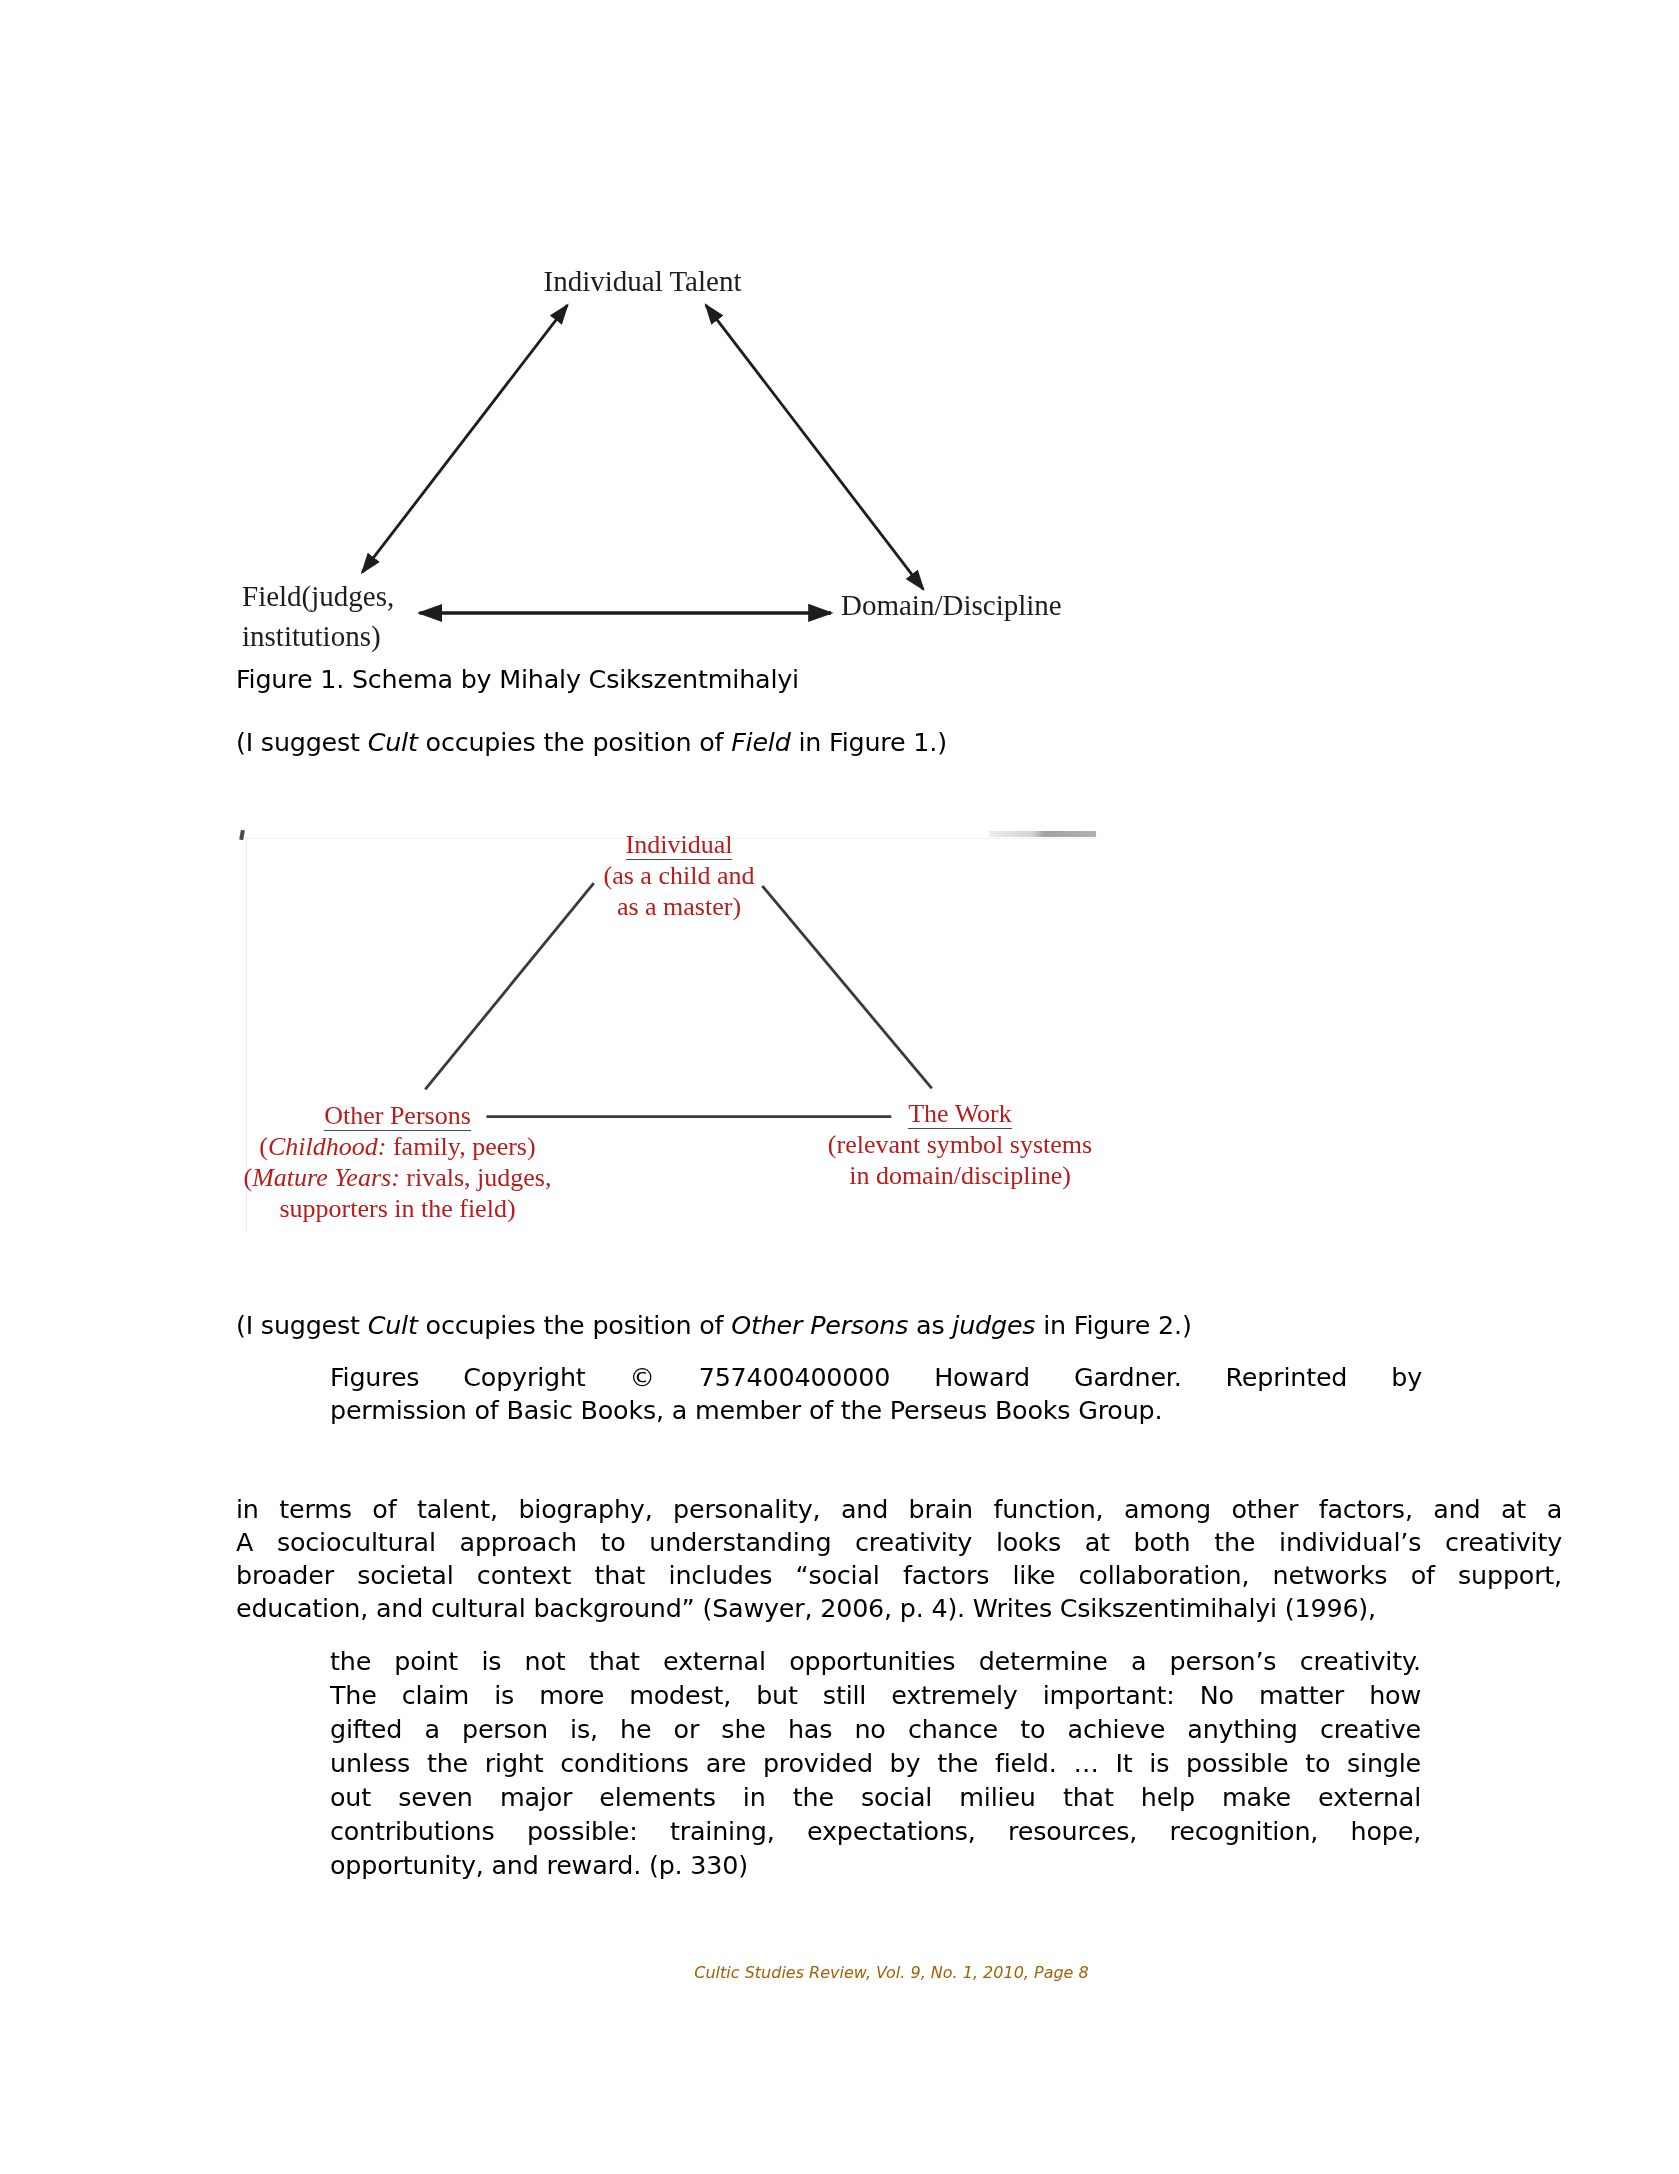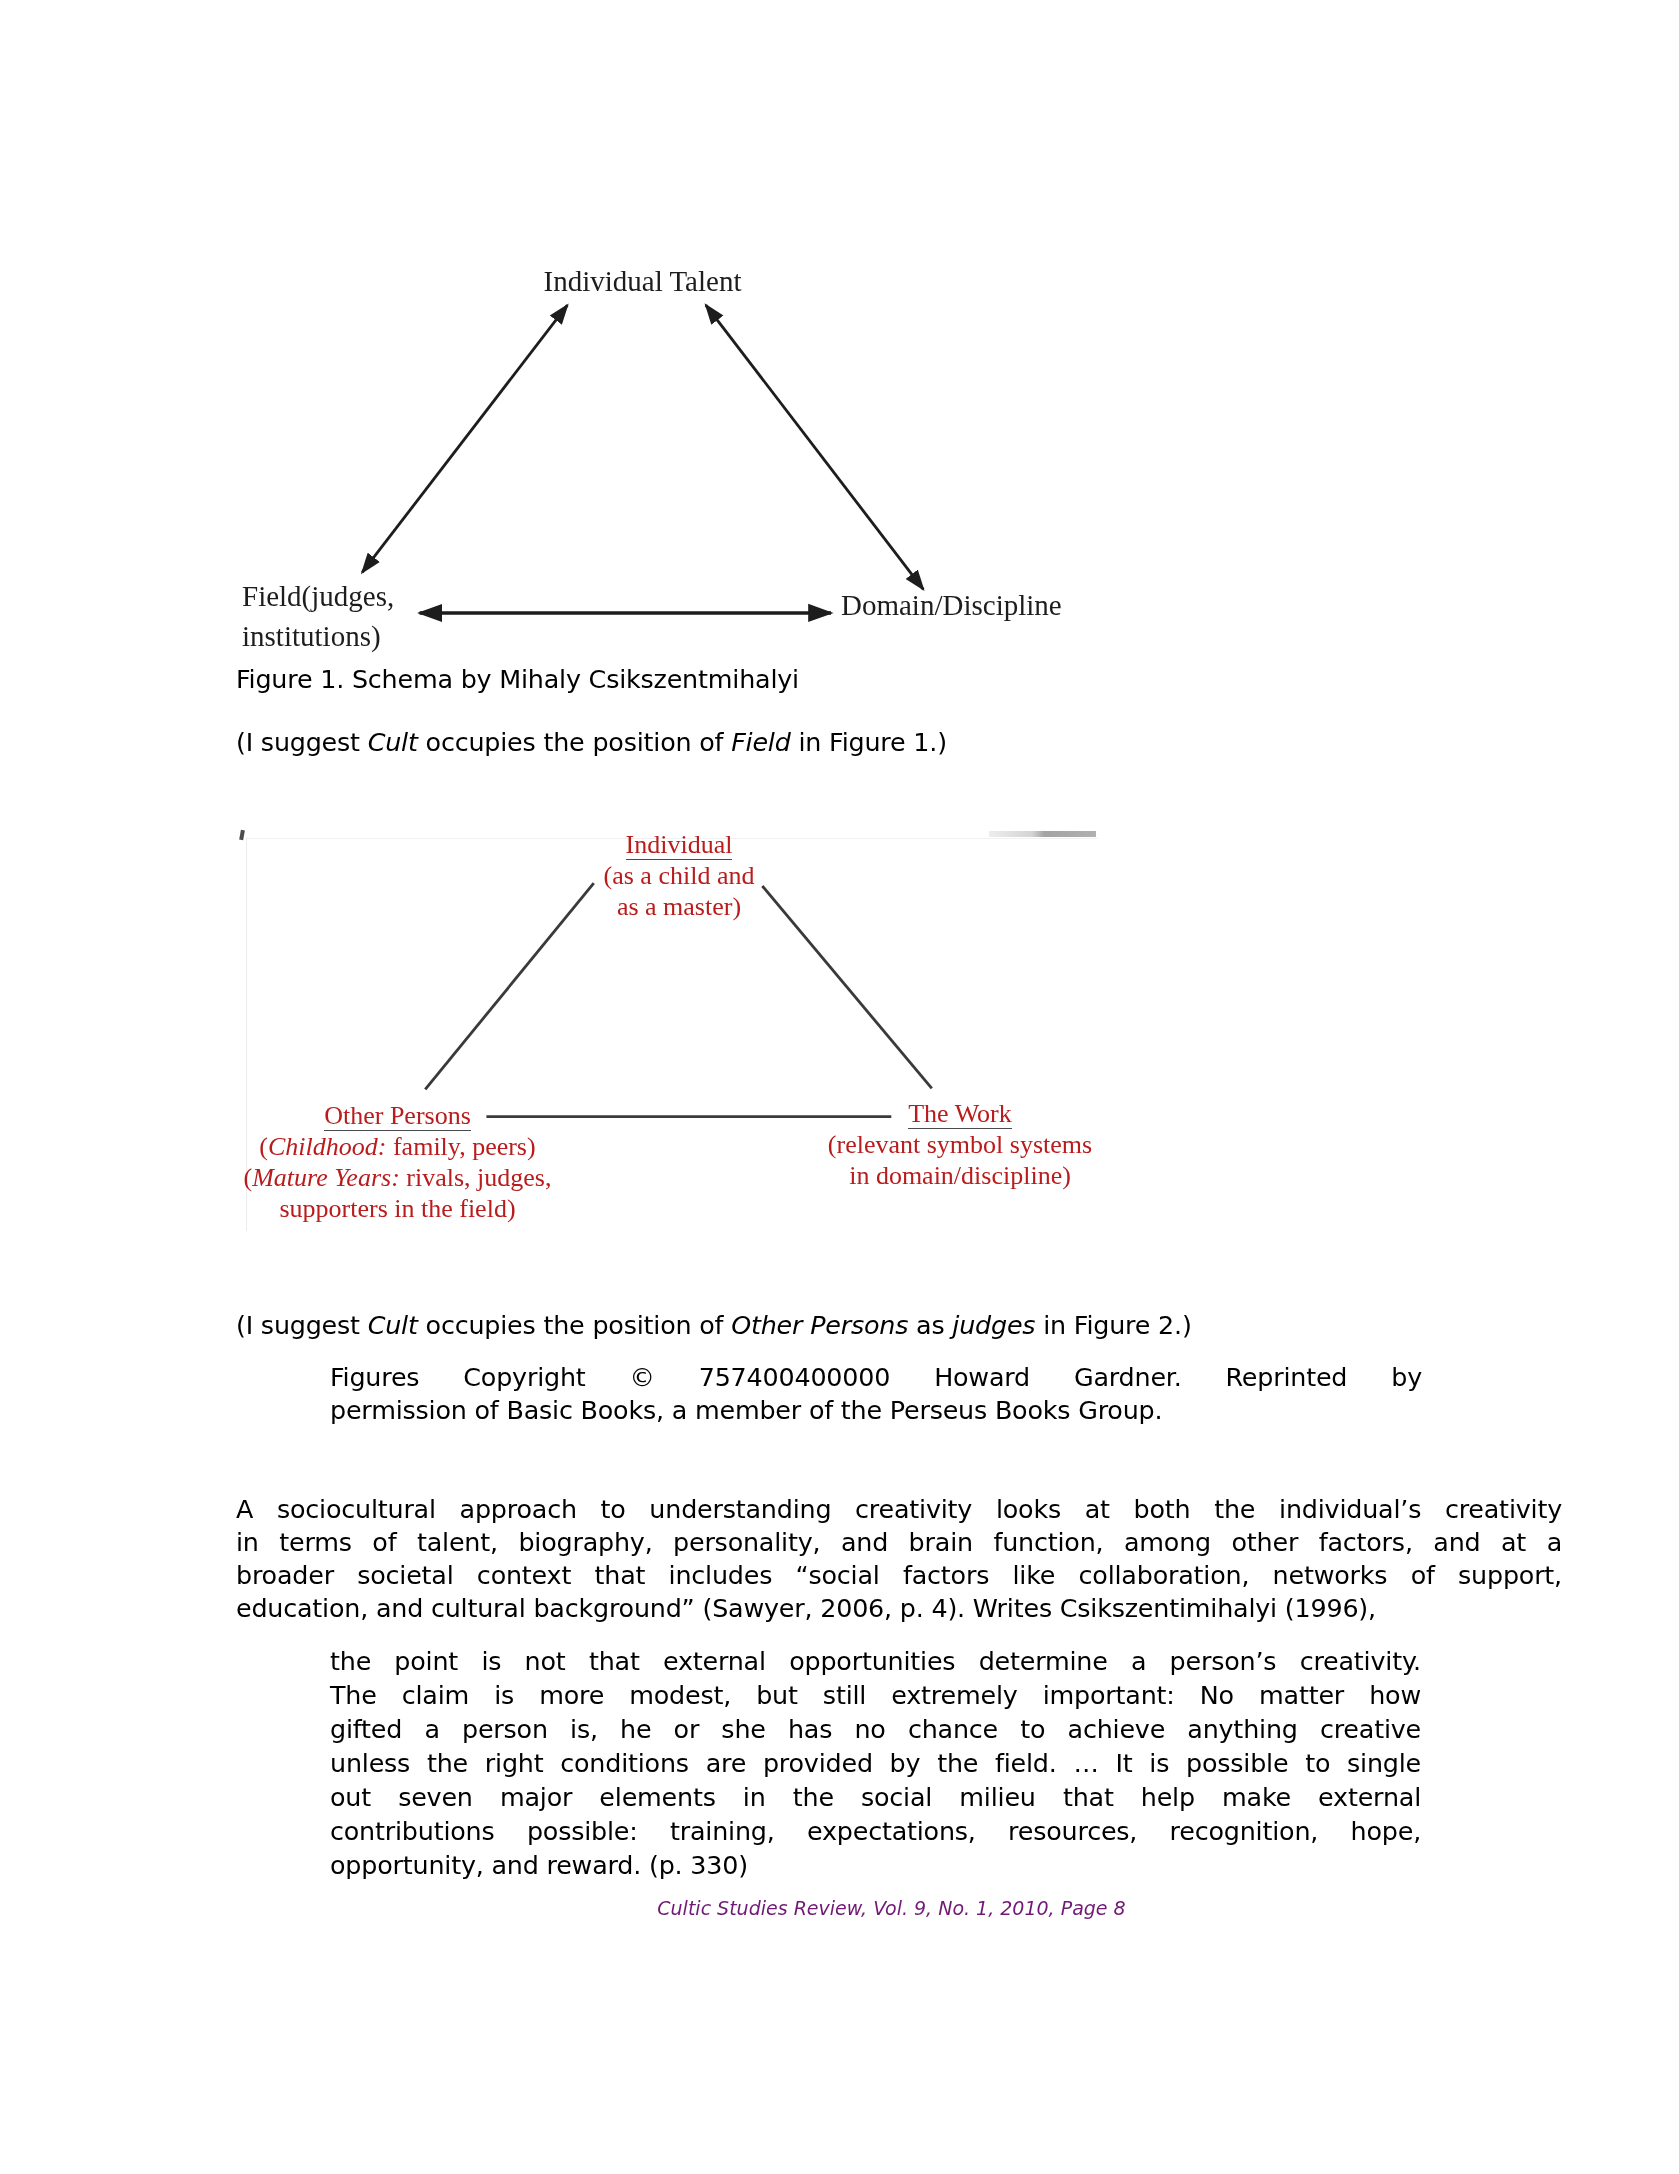--- a/index.html
+++ b/index.html
@@ -40,22 +40,22 @@
   #f2-left  { left:188px; top:1100px; width:339px; }
   #f2-right { left:753px; top:1098px; width:334px; }
 
   #cap2 { left:196px; top:1262px; }
   #sug2 { left:196px; top:1310px; }
 
   #copy  { left:290px; top:1361px; width:1092px; }
   #para  { left:196px; top:1493px; width:1326px; }
   #quote { left:290px; top:1644px; width:1091px; }
 
-  #footer { left:196px; top:1897px; width:1311px; text-align:center;
-            font-size:19px; font-style:italic; letter-spacing:0; color:#701a75; }
+  #footer { left:196px; top:1963px; width:1311px; text-align:center;
+            font-size:16px; font-style:italic; letter-spacing:0; color:#a16207; }
 </style>
 </head>
 <body>
 
 <div class="page">
 
   <svg class="lines" width="1680" height="2174" viewBox="0 0 1784 2309">
     <defs>
       <marker id="arr" viewBox="0 0 10 8" refX="9" refY="4" markerWidth="7.5" markerHeight="6" orient="auto-start-reverse" markerUnits="strokeWidth">
         <path d="M0,0.4 L10,4 L0,7.6 Z" fill="#1d1d1d"></path>
@@ -113,22 +113,22 @@
 
 
   <div id="sug2" class="abs body-size"><span>(I suggest </span><span style="font-style: italic;">Cult</span><span> occupies the position of </span><span style="font-style: italic;">Other Persons</span><span> as </span><span style="font-style: italic;">judges</span><span> in Figure 2.)</span></div>
 
   <div id="copy" class="abs blk body-size">
     <div class="ln j">Figures Copyright © 757400400000 Howard Gardner. Reprinted by</div>
     <div class="ln">permission of Basic Books, a member of the Perseus Books Group.</div>
   </div>
 
   <div id="para" class="abs blk body-size">
+    <div class="ln j">in terms of talent, biography, personality, and brain function, among other factors, and at a</div>
     <div class="ln j">A sociocultural approach to understanding creativity looks at both the individual’s creativity</div>
-    <div class="ln j">in terms of talent, biography, personality, and brain function, among other factors, and at a</div>
     <div class="ln j">broader societal context that includes “social factors like collaboration, networks of support,</div>
     <div class="ln">education, and cultural background” (Sawyer, 2006, p. 4). Writes Csikszentimihalyi (1996),</div>
   </div>
 
   <div id="quote" class="abs blk body-size">
     <div class="ln j">the point is not that external opportunities determine a person’s creativity.</div>
     <div class="ln j">The claim is more modest, but still extremely important: No matter how</div>
     <div class="ln j">gifted a person is, he or she has no chance to achieve anything creative</div>
     <div class="ln j">unless the right conditions are provided by the field. … It is possible to single</div>
     <div class="ln j">out seven major elements in the social milieu that help make external</div>

